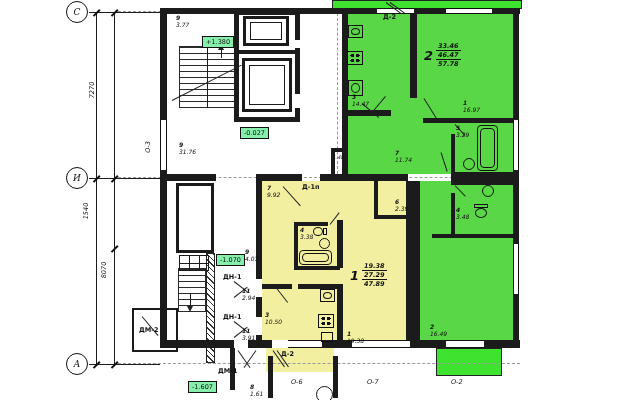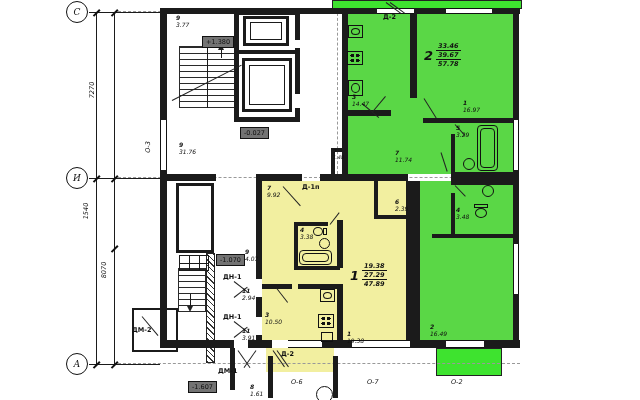--- a/index.html
+++ b/index.html
@@ -19,21 +19,21 @@
   .win{background:#fff;z-index:4}
   .winh{border-top:1px solid #111;border-bottom:1px solid #111}
   .winv{border-left:1px solid #111;border-right:1px solid #111}
   .diag{height:1px;background:#222;transform-origin:0 50%;z-index:4}
   .tick{width:9px;height:1.5px;background:#111;transform:rotate(-45deg);z-index:4}
   .bub{width:22px;height:22px;border:1.2px solid #111;border-radius:50%;background:#fff;
     display:flex;align-items:center;justify-content:center;
     font:italic 9px "DejaVu Serif",serif;z-index:6}
   .vdim{width:34px;text-align:center;font:italic 6.5px "DejaVu Sans",sans-serif;
     transform:rotate(-90deg);z-index:6;white-space:nowrap}
-  .elev{border:1px solid #111;background:#737373;font:6.5px "DejaVu Sans",sans-serif;
+  .elev{border:1px solid #111;background:#86efac;font:6.5px "DejaVu Sans",sans-serif;
     padding:1px 3px;z-index:7;white-space:nowrap}
   .dl{font:700 6.5px "DejaVu Sans",sans-serif;z-index:7;white-space:nowrap}
   .ol{font:italic 6.5px "DejaVu Sans",sans-serif;z-index:7;white-space:nowrap}
   .rm{font:italic 6px "DejaVu Sans",sans-serif;line-height:1.2;z-index:7}
   .rm .n{display:block;font-weight:700}
   .rm .a{display:block}
   .rm.tiny{font-size:5px;line-height:1.1}
   .apt{display:flex;align-items:center;gap:3px;z-index:7;font-style:italic}
   .apt .num{font-size:13px;font-weight:700}
   .apt .fr{font-size:6.5px;font-weight:700;text-align:right}
@@ -196,21 +196,21 @@
   <div class="abs elev" style="left:240px;top:127px">-0.027</div>
   <div class="abs elev" style="left:216px;top:254px">-1.070</div>
   <div class="abs elev" style="left:188px;top:381px">-1.607</div>
 
   <div class="abs dl" style="left:383px;top:13px">Д-2</div>
   <div class="abs dl" style="left:302px;top:183px">Д-1п</div>
   <div class="abs dl" style="left:281px;top:350px">Д-2</div>
   <div class="abs dl" style="left:223px;top:273px">ДН-1</div>
   <div class="abs dl" style="left:223px;top:313px">ДН-1</div>
   <div class="abs dl" style="left:218px;top:367px">ДМ-1</div>
-  <div class="abs dl" style="left:132px;top:326px">ДМ-2</div>
+  <div class="abs dl" style="left:139px;top:326px">ДМ-2</div>
   <div class="abs ol" style="left:291px;top:378px">О-6</div>
   <div class="abs ol" style="left:367px;top:378px">О-7</div>
   <div class="abs ol" style="left:451px;top:378px">О-2</div>
 
   <div class="abs rm" style="left:176px;top:14px">
       <span class="n">9</span>
       <span class="a">3.77</span>
     </div>
   <div class="abs rm" style="left:179px;top:141px">
       <span class="n">9</span>
@@ -287,21 +287,21 @@
       <span class="a">3.48</span>
     </div>
   <div class="abs rm" style="left:430px;top:323px">
       <span class="n">2</span>
       <span class="a">16.49</span>
     </div>
   <div class="abs apt" style="left:424px;top:42px">
     <span class="num">2</span>
     <span class="fr">
       <span>33.46</span>
-      <span class="mid">39.67</span>
+      <span class="mid">46.47</span>
       <span>57.78</span>
     </span>
   </div>
 
   <div class="abs fix rnd" style="left:299px;top:250px;width:33px;height:15px">
       <div class="inner rnd"></div>
     </div>
   <div class="abs fix circ" style="left:313px;top:227px;width:10px;height:9px"></div>
   <div class="abs fix" style="left:323px;top:228px;width:4px;height:7px"></div>
   <div class="abs fix circ" style="left:319px;top:238px;width:11px;height:11px"></div>

